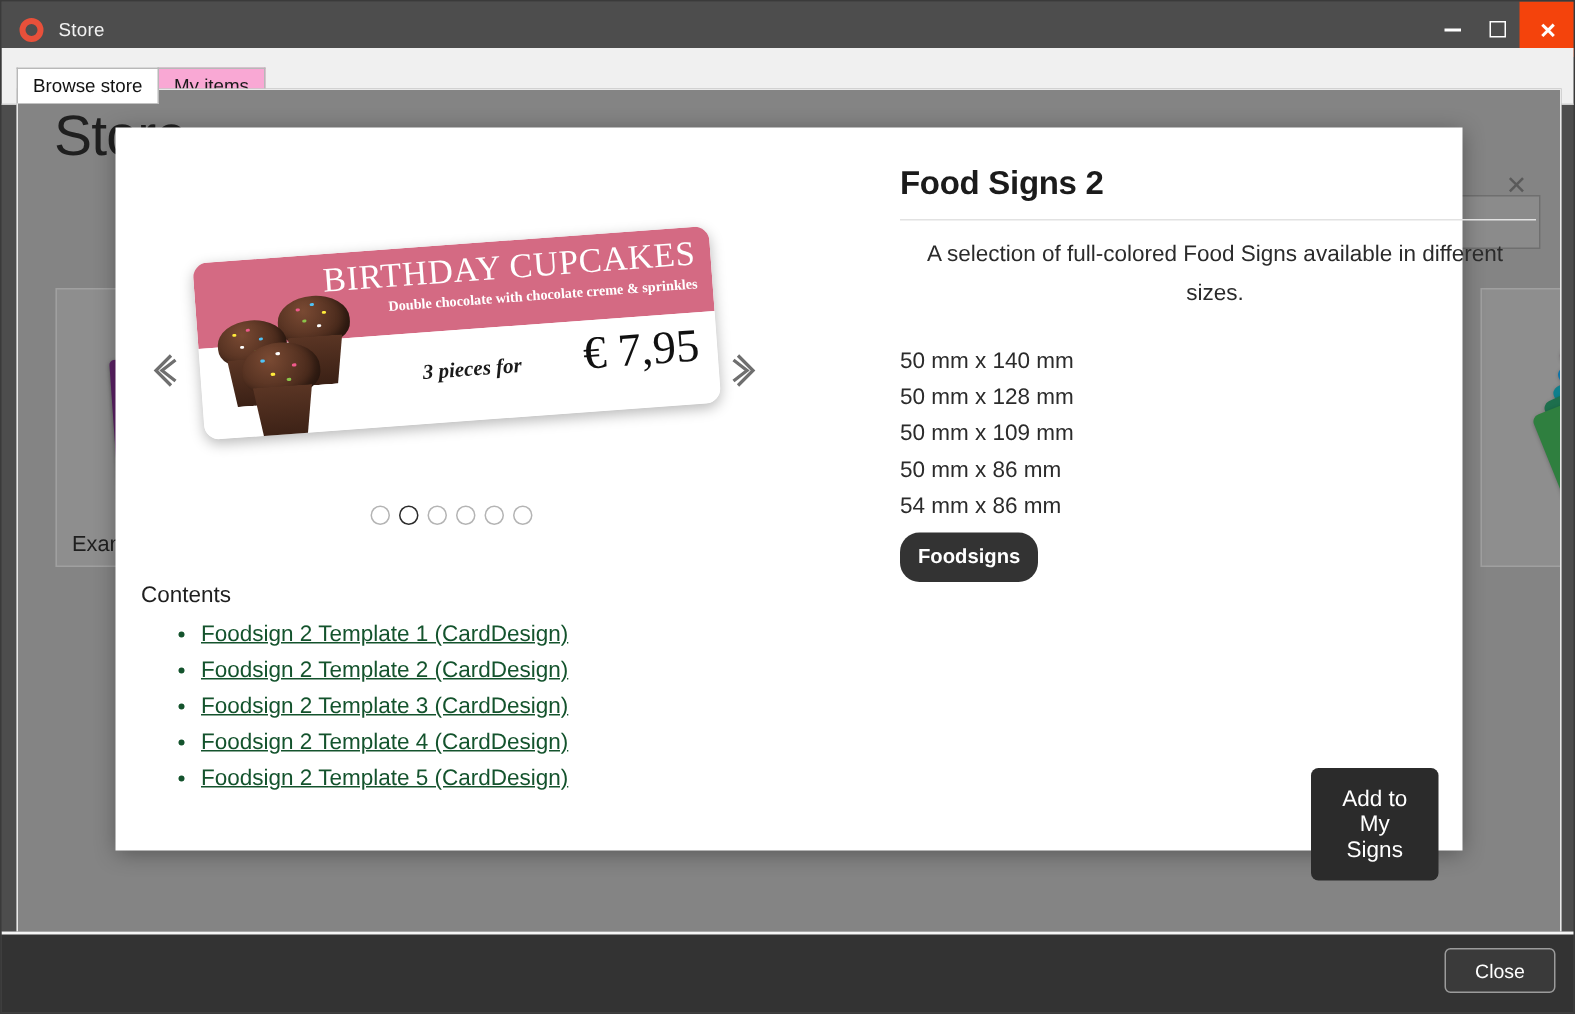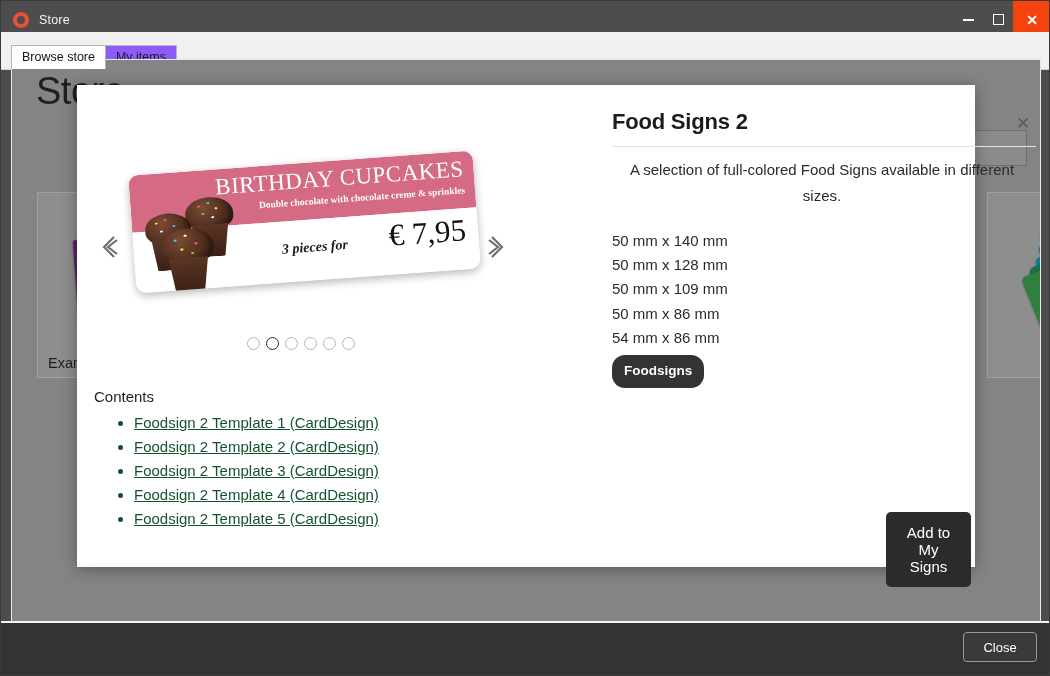--- a/index.html
+++ b/index.html
@@ -57,21 +57,21 @@
     background: #f0f0f0;
     border-bottom: 1px solid #cfcfcf;
     display: flex; align-items: flex-end;
     padding-left: 10px; box-sizing: border-box;
   }
   .tab {
     font-size: 12.5px; color: #1b1b1b;
     padding: 4px 10px 5px 10px;
     border: 1px solid #b8b8b8;
     border-bottom: none;
-    background: #8b5cf6;
+    background: #f9a8d4;
     margin-right: -1px;
     position: relative;
   }
   .tab.active {
     background: #ffffff;
     color: #111;
     z-index: 2;
   }
 
   
@@ -165,21 +165,21 @@
     width: 898px; height: 482px;
     background: #ffffff;
     box-shadow: 0 2px 14px rgba(0,0,0,.35);
     z-index: 50;
   }
   .modal-left {
     position: absolute; left: 0; top: 0;
     width: 448px; height: 482px;
   }
   .modal-right {
-    position: absolute; left: 444px; top: 0;
+    position: absolute; left: 432px; top: 0;
     width: 450px; height: 487px;
   }
 
   
   .carousel {
     position: absolute; left: 0; top: 26px;
     width: 448px; height: 264px;
   }
   .carousel-arrow {
     position: absolute; top: 116px;

